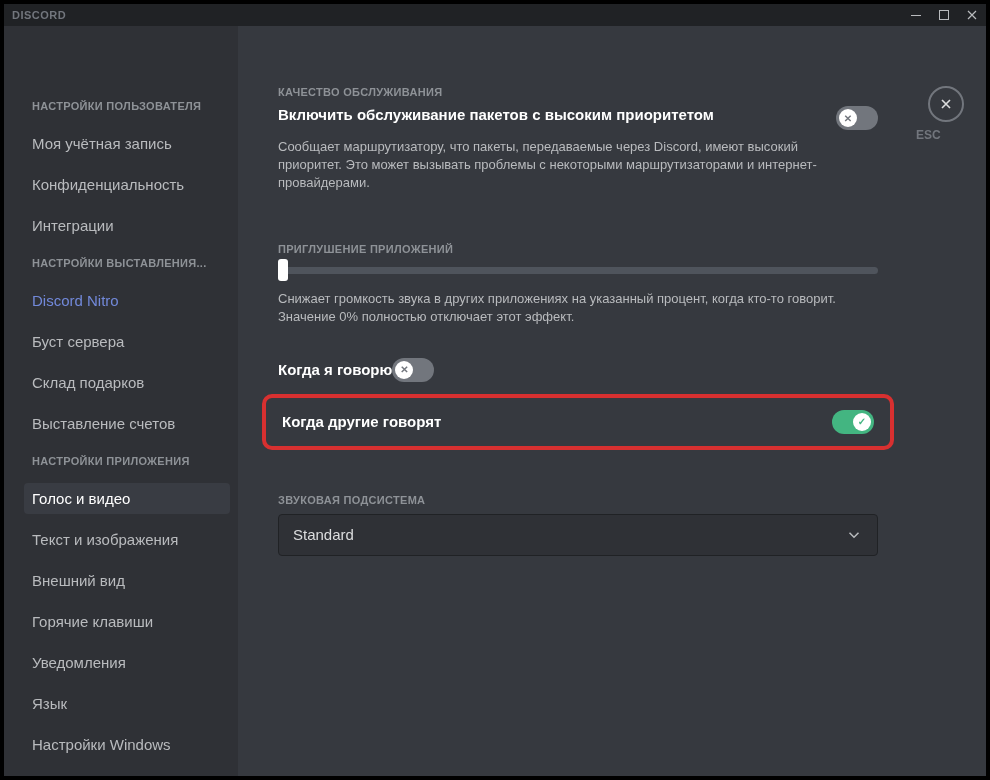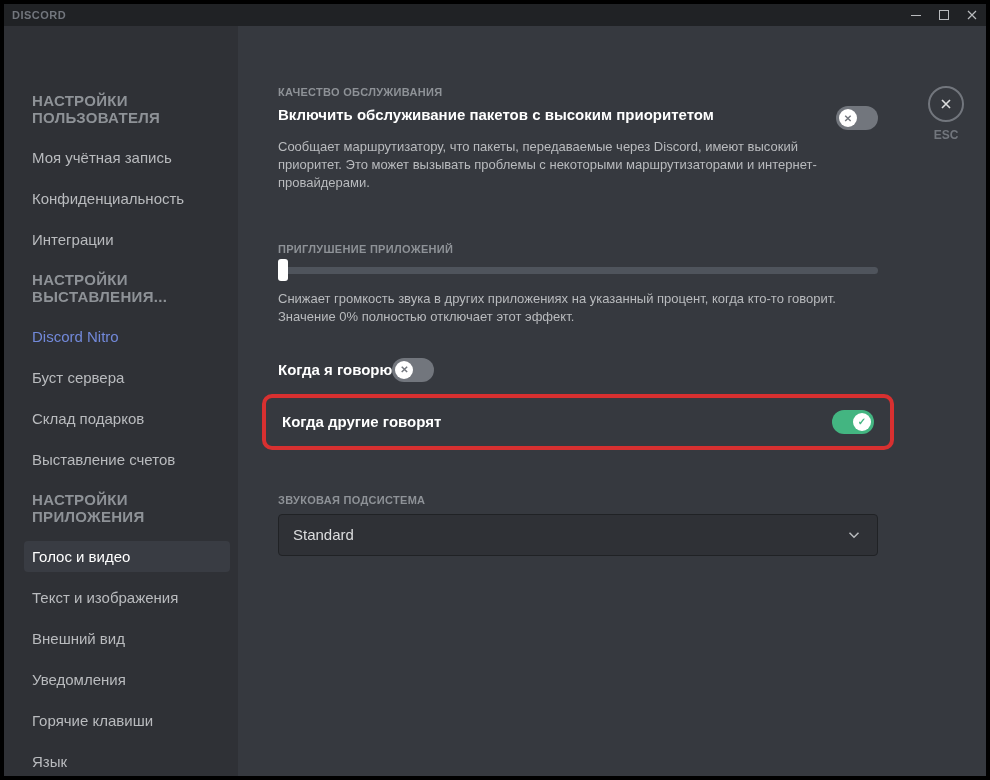--- a/index.html
+++ b/index.html
@@ -9,21 +9,21 @@
 .title-bar { height: 22px; background: #202225; display: flex; align-items: center; justify-content: space-between; padding: 0 8px; }
 .title-text { color: #72767d; font-size: 11px; font-weight: 700; letter-spacing: 0.5px; }
 .window-controls { display: flex; gap: 16px; }
 .wc { width: 12px; height: 12px; display: flex; align-items: center; justify-content: center; color: #b9bbbe; cursor: pointer; }
 .wc svg { width: 12px; height: 12px; }
 
 .body-area { display: flex; height: 750px; }
 
 .sidebar { width: 234px; background: #2f3136; padding: 60px 8px 20px 20px; overflow-y: auto; }
 .sidebar::-webkit-scrollbar { width: 0; }
-.side-header { color: #8e9297; font-size: 15px; font-weight: 700; text-transform: uppercase; padding: 6px 8px; letter-spacing: 0.3px; }
+.side-header { color: #8e9297; font-size: 11px; font-weight: 700; text-transform: uppercase; padding: 6px 8px; margin-top: 8px; letter-spacing: 0.3px; }
 .side-item { color: #b9bbbe; font-size: 15px; padding: 7px 8px; border-radius: 4px; cursor: pointer; margin: 10px 0; }
 .side-item.active { background: #393c43; color: #fff; }
 .side-item.brand { color: #7289da; }
 
 .content { flex: 1; background: #36393f; padding: 60px 40px 36px 40px; overflow-y: auto; position: relative; }
 .content::-webkit-scrollbar { width: 8px; }
 .content::-webkit-scrollbar-track { background: #2e3338; }
 .content::-webkit-scrollbar-thumb { background: #202225; border-radius: 4px; }
 
 .section-header { color: #8e9297; font-size: 11px; font-weight: 700; text-transform: uppercase; margin-bottom: 8px; letter-spacing: 0.3px; }
@@ -44,21 +44,21 @@
 .slider-handle { width: 10px; height: 22px; background: #fff; border-radius: 3px; position: absolute; top: -8px; left: 0; cursor: grab; }
 
 .toggle-row { display: flex; align-items: center; padding: 12px 0; }
 .toggle-label { color: #fff; font-size: 15px; font-weight: 600; }
 
 .highlight-box { border: 4px solid #d83030; border-radius: 10px; padding: 12px 16px; margin: 0 -16px 24px -16px; display: flex; justify-content: space-between; align-items: center; }
 
 .select-box { width: 100%; background: #2f3136; border: 1px solid #202225; border-radius: 4px; padding: 11px 14px; color: #dcddde; font-size: 15px; display: flex; justify-content: space-between; align-items: center; cursor: pointer; margin-top: 8px; }
 .chevron { width: 18px; height: 18px; }
 
-.esc-button { position: absolute; top: 60px; right: -0px; width: 60px; text-align: center; }
+.esc-button { position: absolute; top: 60px; right: -0px; width: 60px; }
 .esc-circle { width: 36px; height: 36px; border: 2px solid #72767d; border-radius: 50%; display: flex; align-items: center; justify-content: center; margin: 0 auto 6px auto; cursor: pointer; }
 .esc-circle svg { width: 16px; height: 16px; stroke: #dcddde; }
 .esc-text { color: #72767d; font-size: 12px; font-weight: 600; }
 
 .content-inner { max-width: 600px; position: relative; }
 .content-wrap { position: relative; }
 </style>
 </head>
 <body>
 
@@ -95,22 +95,22 @@
       <div class="side-header">НАСТРОЙКИ ВЫСТАВЛЕНИЯ...</div>
       <div class="side-item brand">Discord Nitro</div>
       <div class="side-item">Буст сервера</div>
       <div class="side-item">Склад подарков</div>
       <div class="side-item">Выставление счетов</div>
 
       <div class="side-header">НАСТРОЙКИ ПРИЛОЖЕНИЯ</div>
       <div class="side-item active">Голос и видео</div>
       <div class="side-item">Текст и изображения</div>
       <div class="side-item">Внешний вид</div>
+      <div class="side-item">Горячие клавиши</div>
       <div class="side-item">Уведомления</div>
-      <div class="side-item">Горячие клавиши</div>
       <div class="side-item">Язык</div>
       <div class="side-item">Настройки Windows</div>
     </div>
 
     <div class="content content-wrap">
       <div class="content-inner">
         <div class="section-header">КАЧЕСТВО ОБСЛУЖИВАНИЯ</div>
         <div class="setting-row">
           <div class="setting-title">Включить обслуживание пакетов с высоким приоритетом</div>
           <div class="toggle off">

